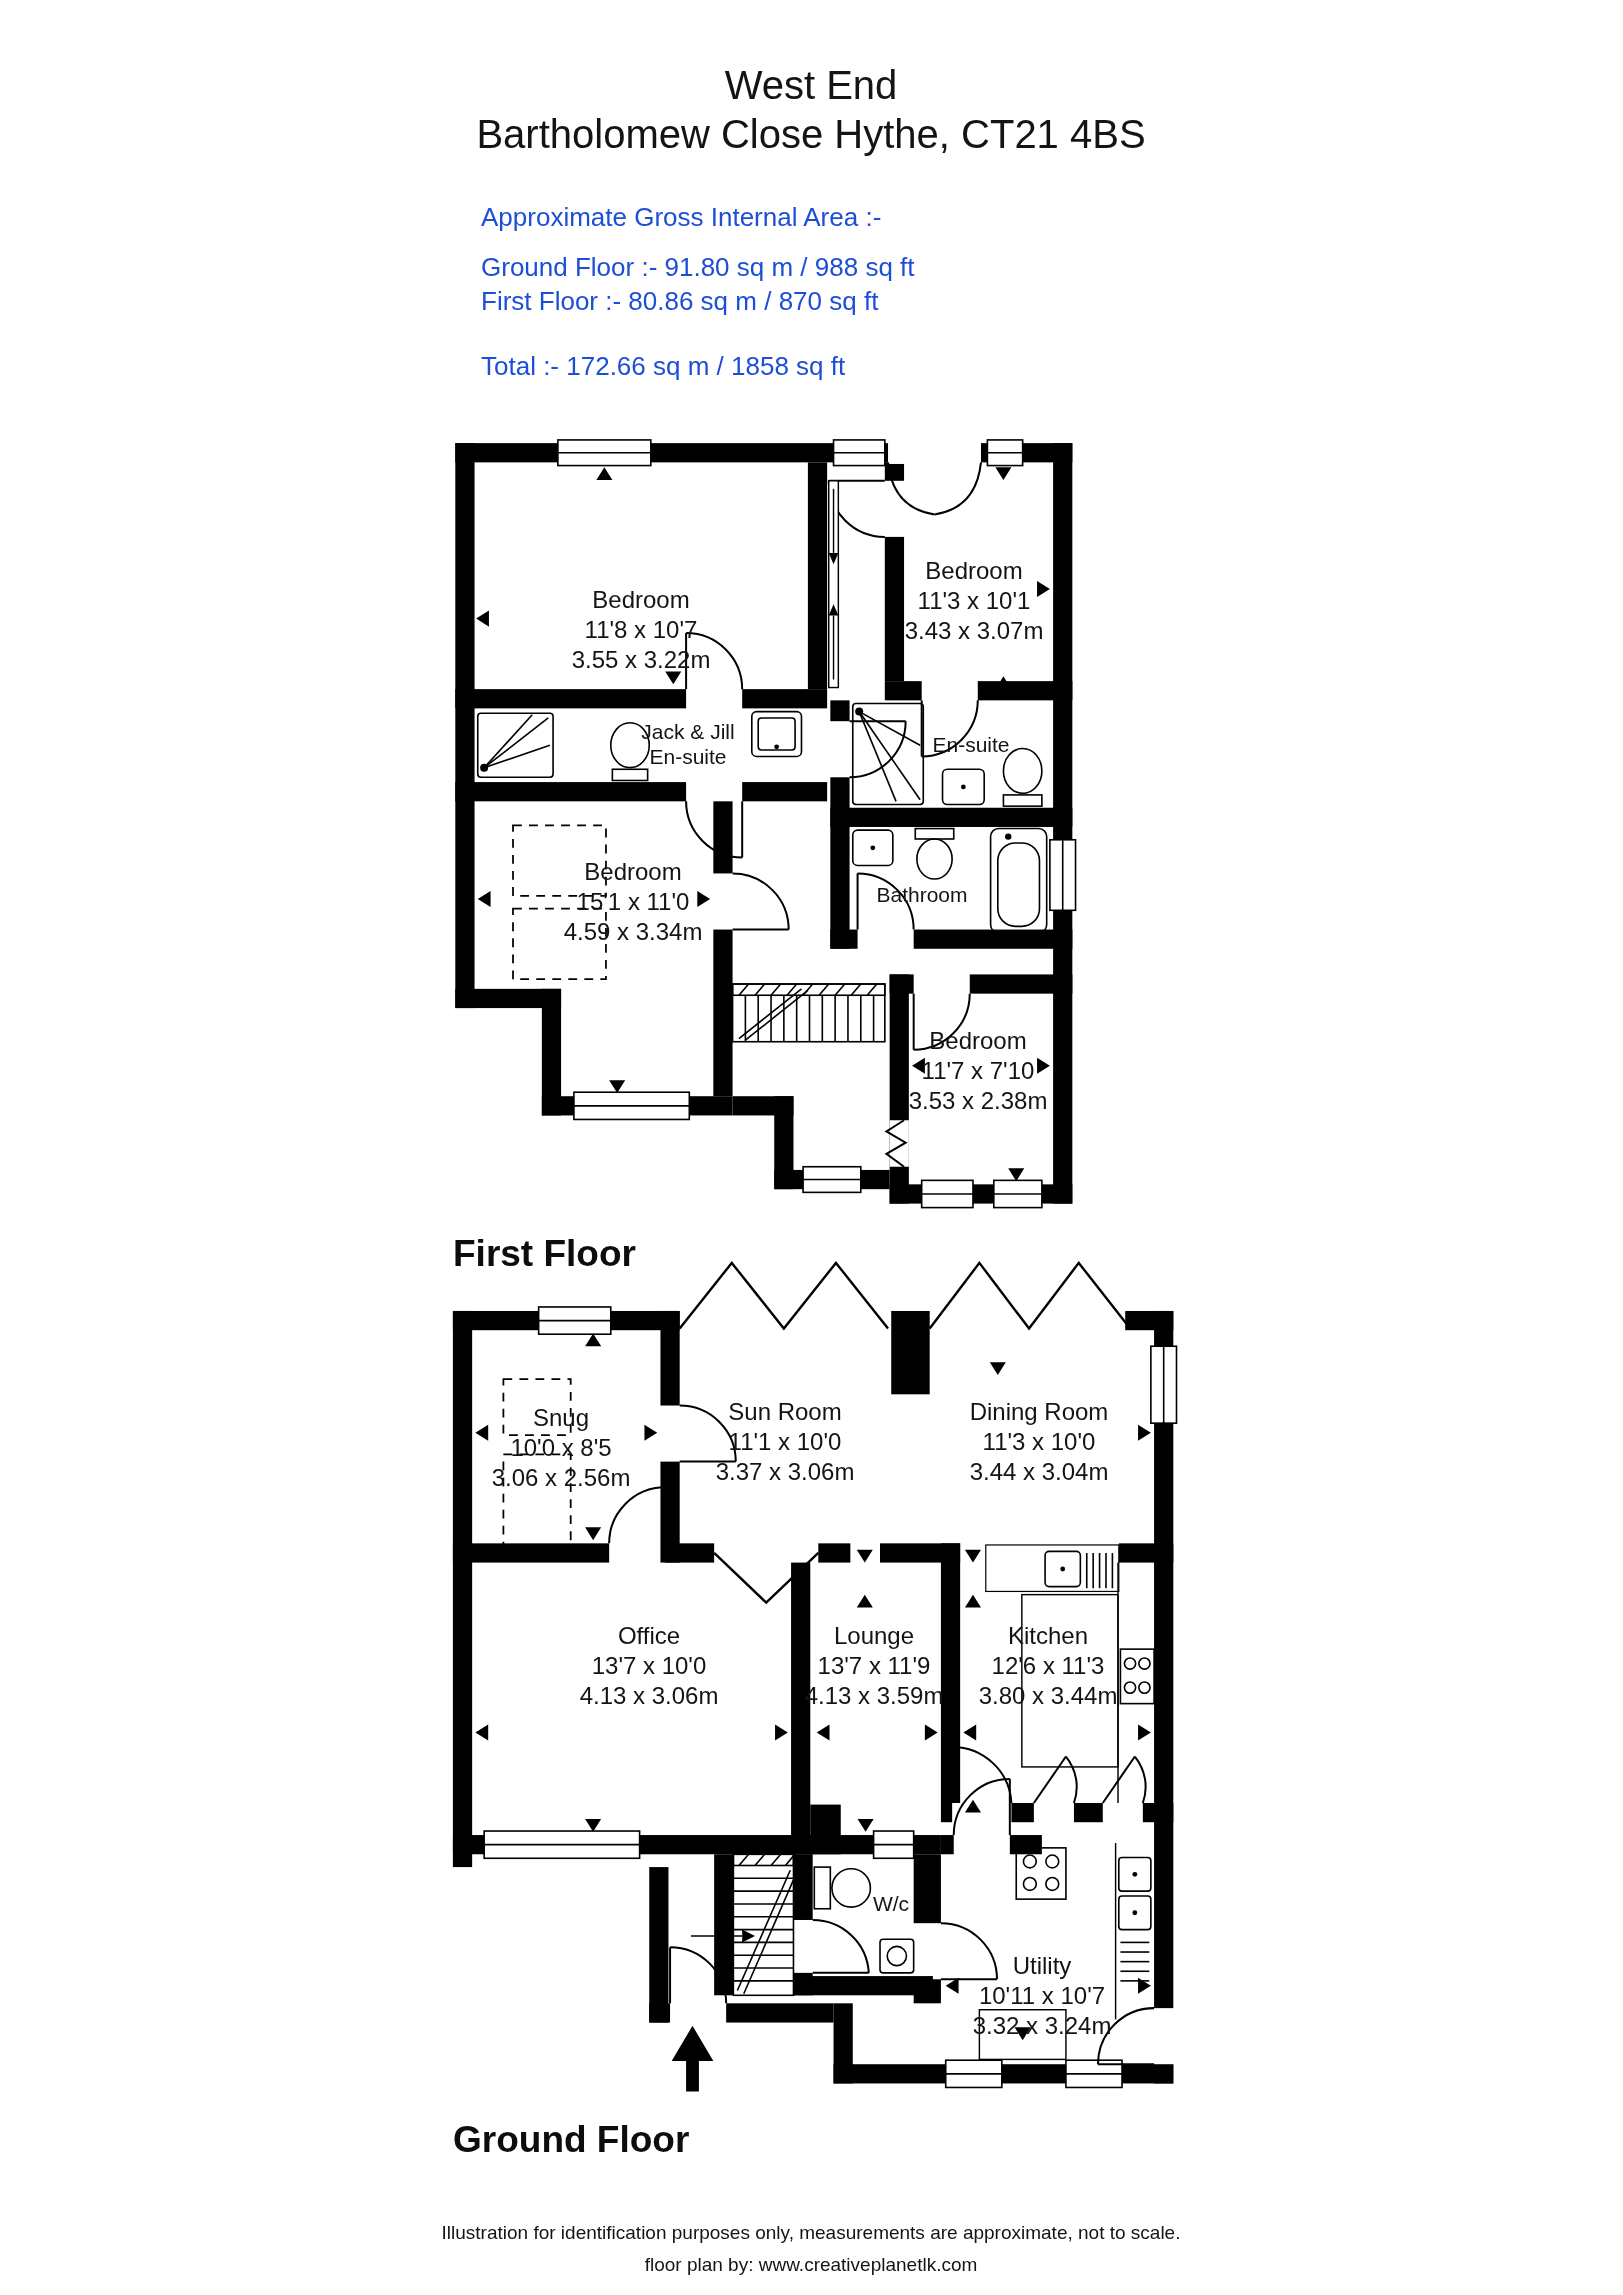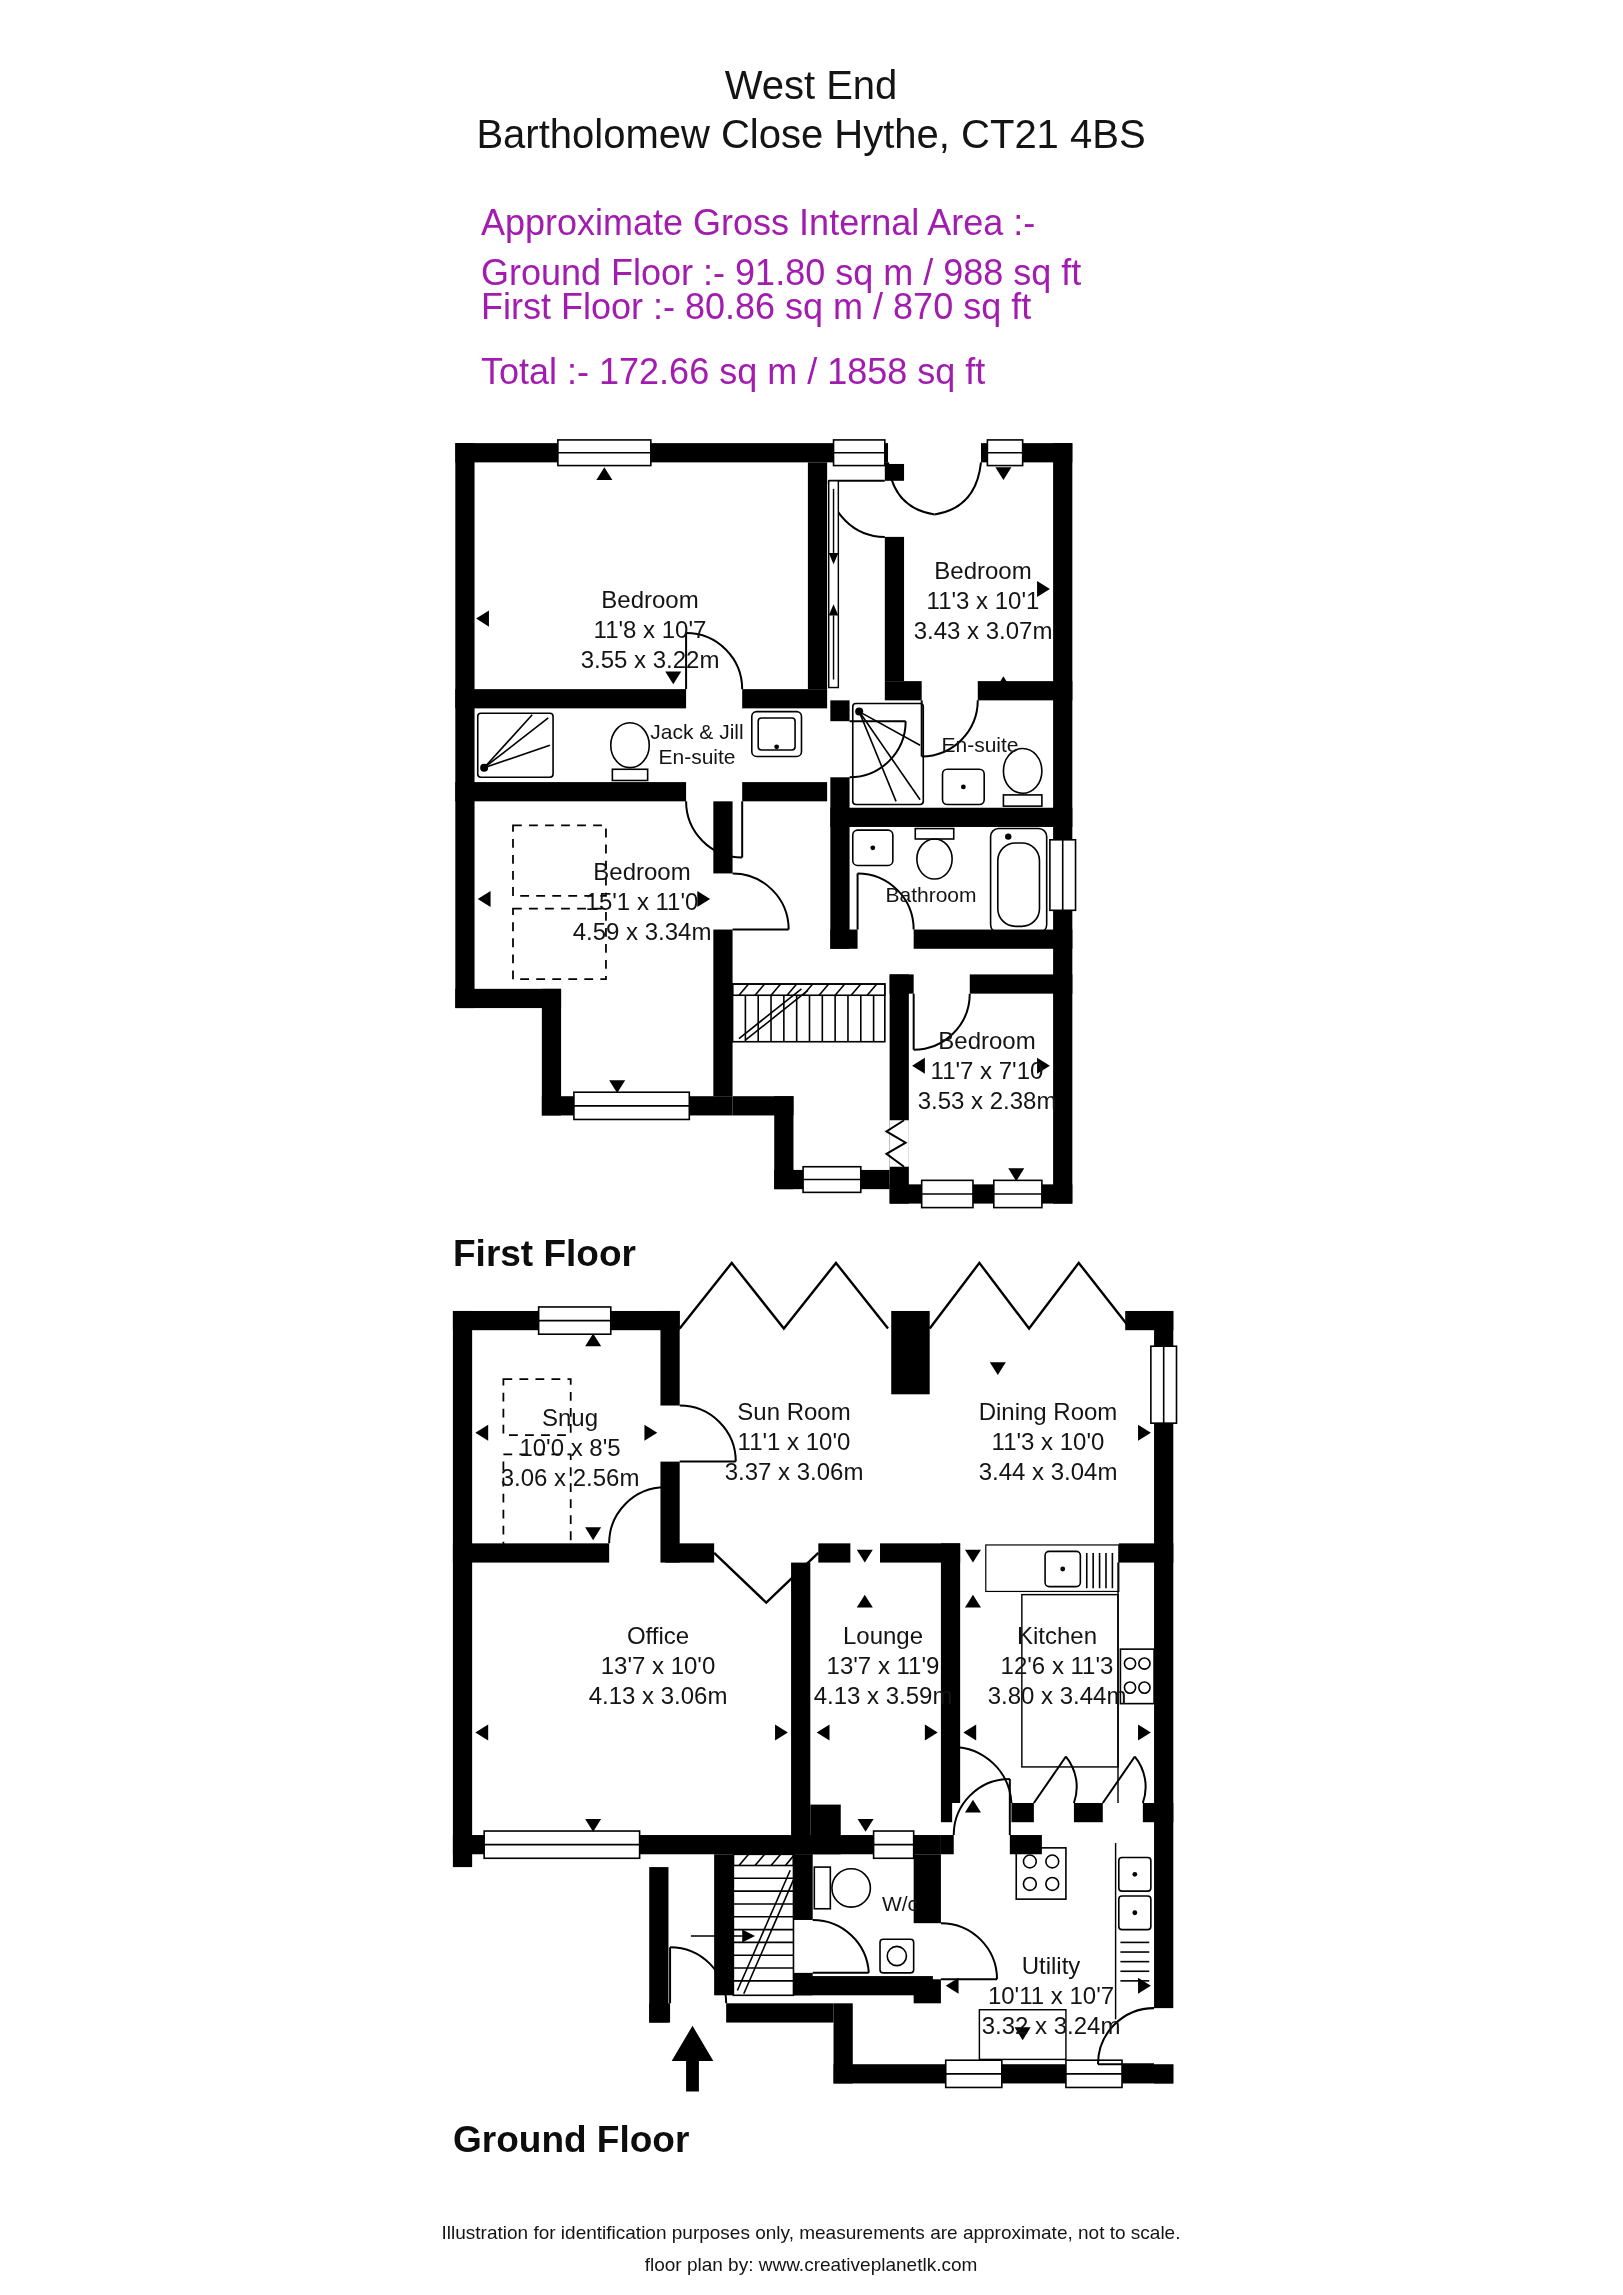--- a/index.html
+++ b/index.html
@@ -2,22 +2,22 @@
 <html style="font-size:13px"><head>
 <meta charset="utf-8">
 <style>
   html,body{margin:0;padding:0;background:#fff;}
   .page{position:relative;width:1623px;height:2295px;background:#ffffff;
         font-family:"Liberation Sans", sans-serif;color:#111;overflow:hidden;}
   svg{position:absolute;left:0;top:0;}
   .abs{position:absolute;white-space:nowrap;}
   .ctr{transform:translate(-50%,-50%);text-align:center;}
   .title-line{left:811px;transform:translateX(-50%);font-size:40px;color:#141414;}
-  .area-line{left:481px;font-size:36px;color:#a21caf;}
-  .room-label{font-size:24px;line-height:30px;color:#141414;text-align:center;margin-left:9px;}
+  .area-line{left:481px;font-size:26px;color:#1d4ed8;}
+  .room-label{font-size:24px;line-height:30px;color:#141414;text-align:center;}
   .room-label.small{font-size:21px;line-height:25px;}
   .room-label span{display:block;}
   .floor-label{font-size:37px;font-weight:bold;color:#0d0d0d;text-align:right;}
   .footer-line{left:811px;transform:translateX(-50%);font-size:19px;color:#141414;margin-top:48px;}
 </style>
 </head>
 <body>
 
 <div class="page">
 

